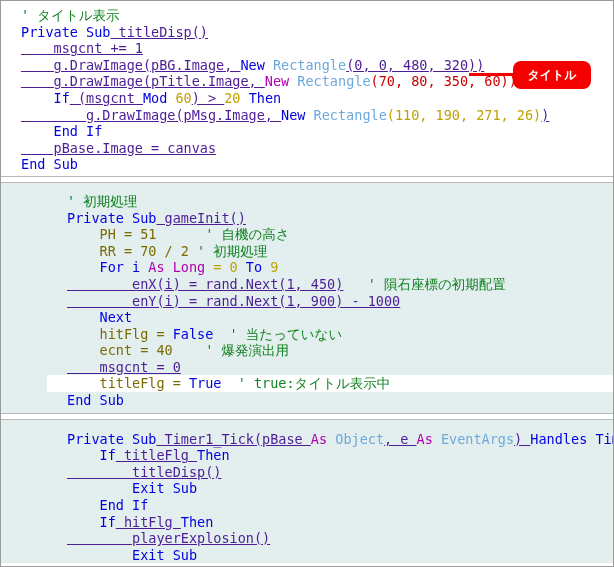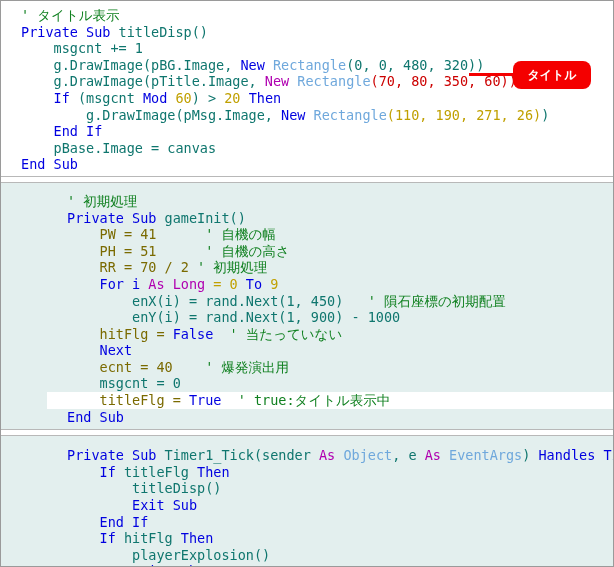--- a/index.html
+++ b/index.html
@@ -38,21 +38,21 @@
     white-space:pre;
     padding-left:20px;
     letter-spacing:0px;
   }
   .tint .line{background:#e3efee;margin-left:46px;}
   .white .line{background:#ffffff;}
   .line.hl{background:#ffffff;}
 
   
   .kw   {color:#0000e0;}   
-  .id   {color:#0f766e;}   
+  .id   {color:#4c1d95;text-decoration:underline;}   
   .cmt  {color:#108020;}   
   .typ  {color:#6fa8dc;}   
   .as   {color:#b000b0;}   
   .newb {color:#0000e0;}   
   .num  {color:#c0a000;}   
   .red  {color:#cc0000;}   
   .olv  {color:#7a6a00;}   
 
   
   #callout{
@@ -110,53 +110,52 @@
 
   <div class="gap"></div>
 
   <div class="block tint">
     <div style="height:10px"></div>
 
     <div class="line"><span class="cmt">'</span><span class="cmt"> 初期処理</span></div>
 
     <div class="line"><span class="kw">Private</span> <span class="kw">Sub</span><span class="id"> gameInit()</span></div>
 
-    <div class="line"><span class="olv">    PW</span><span class="olv"> = </span><span class="olv">41</span><span class="cmt">      ' 自機の幅</span></div>
 
     <div class="line"><span class="olv">    PH</span><span class="olv"> = </span><span class="olv">51</span><span class="cmt">      ' 自機の高さ</span></div>
 
     <div class="line"><span class="olv">    RR</span><span class="olv"> = </span><span class="olv">70</span><span class="olv"> / </span><span class="olv">2</span><span class="cmt"> ' 初期処理</span></div>
 
     <div class="line"><span class="kw">    For</span><span class="kw"> i </span><span class="as">As</span><span class="as"> Long</span><span class="num"> = </span><span class="num">0</span><span class="kw"> To</span><span class="num"> 9</span></div>
 
     <div class="line"><span class="id">        enX(i) = rand.Next(1, 450)</span><span class="cmt">   ' 隕石座標の初期配置</span></div>
 
     <div class="line"><span class="id">        enY(i) = rand.Next(1, 900) - 1000</span></div>
 
+    <div class="line"><span class="kw">    Next</span></div>
+
     <div class="line"><span class="olv">    hitFlg</span><span class="olv"> = </span><span class="kw">False</span><span class="cmt">  ' 当たっていない</span></div>
-
-    <div class="line"><span class="kw">    Next</span></div>
 
     <div class="line"><span class="olv">    ecnt</span><span class="olv"> = </span><span class="olv">40</span><span class="cmt">    ' 爆発演出用</span></div>
 
     <div class="line"><span class="id">    msgcnt = 0</span></div>
 
     <div class="line hl"><span class="olv">    titleFlg</span><span class="olv"> = </span><span class="kw">True</span><span class="cmt">  ' true:タイトル表示中</span></div>
 
     <div class="line"><span class="kw">End Sub</span></div>
 
     <div style="height:4px"></div>
   </div>
 
   <div class="gap"></div>
 
   <div class="block tint">
     <div style="height:11px"></div>
 
-    <div class="line"><span class="kw">Private</span><span class="kw"> Sub</span><span class="id"> Timer1_Tick(sender </span><span class="as">As</span><span class="typ"> Object</span><span class="id">, e </span><span class="as">As</span><span class="typ"> EventArgs</span><span class="id">) </span><span class="kw">Handles</span><span class="kw"> Timer1.Tick</span></div>
+    <div class="line"><span class="kw">Private</span><span class="kw"> Sub</span><span class="id"> Timer1_Tick(pBase </span><span class="as">As</span><span class="typ"> Object</span><span class="id">, e </span><span class="as">As</span><span class="typ"> EventArgs</span><span class="id">) </span><span class="kw">Handles</span><span class="kw"> Timer1.Tick</span></div>
 
     <div class="line white"><span class="kw">    If</span><span class="id"> titleFlg </span><span class="kw">Then</span></div>
 
     <div class="line white"><span class="id">        titleDisp()</span></div>
 
     <div class="line white"><span class="kw">        Exit Sub</span></div>
 
     <div class="line white"><span class="kw">    End If</span></div>
 
     <div class="line"><span class="kw">    If</span><span class="id"> hitFlg </span><span class="kw">Then</span></div>

